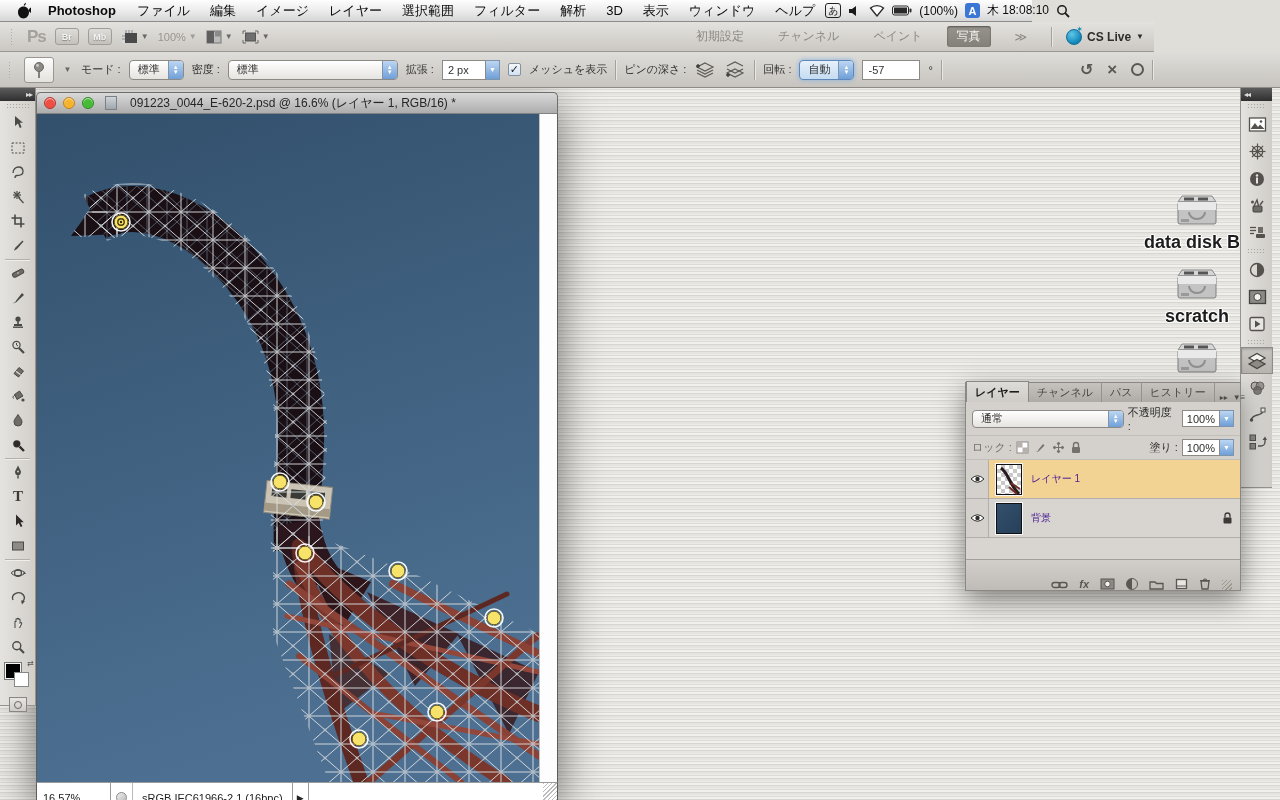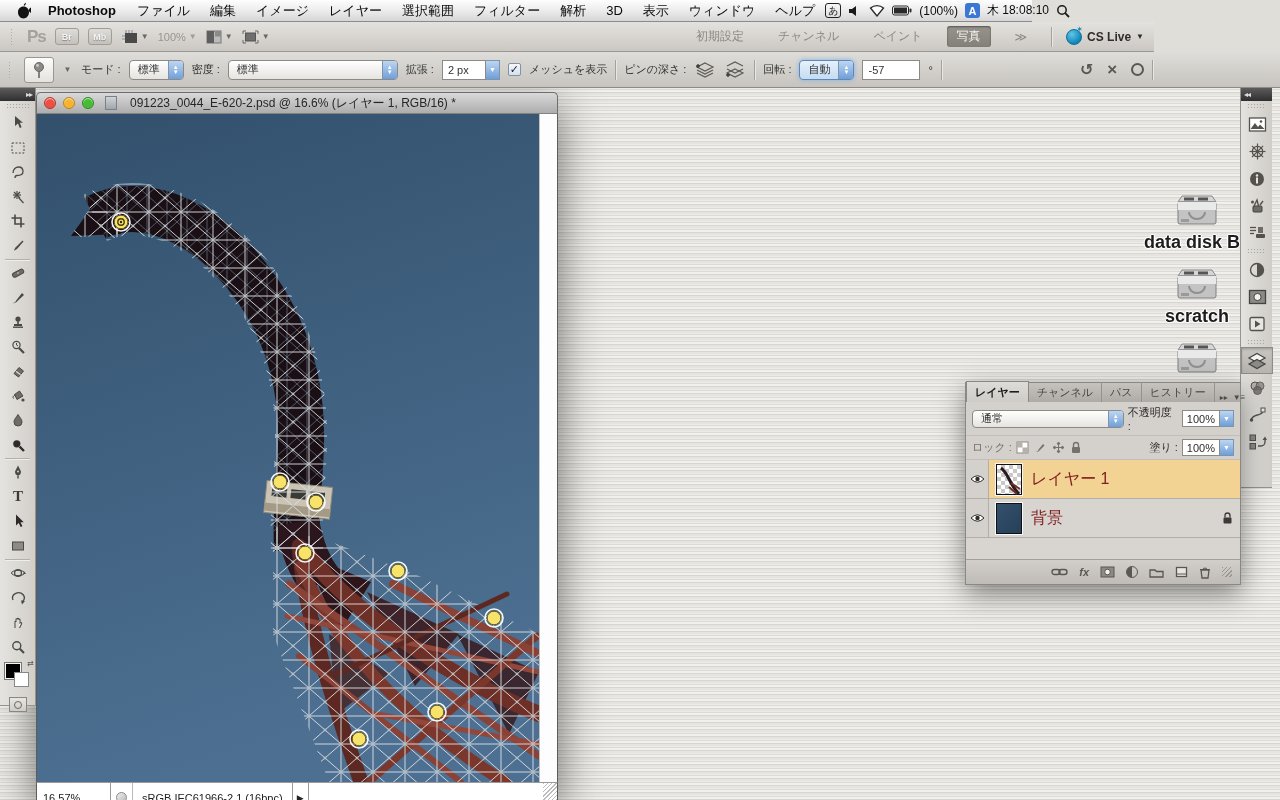--- a/index.html
+++ b/index.html
@@ -111,24 +111,24 @@
 .valbox{height:17px;background:#fff;border:1px solid #8d8a85;padding:0 4px;display:flex;align-items:center;min-width:36px}
 .lockicons{display:flex;align-items:center;gap:5px}
 .llist{background:#d8d5d0;border-bottom:1px solid #aoa}
 .layerrow{height:39px;display:flex;align-items:stretch;border-bottom:1px solid #b2afaa}
 .eyecell{width:23px;border-right:1px solid #b2afaa;display:flex;align-items:center;justify-content:center;background:#d4d1cc}
 .layermain{flex:1;display:flex;align-items:center;gap:9px;padding:0 7px}
 .layermain.sel{background:#f2d394}
 .thumb{width:26px;height:31px;border:1px solid #111;outline:1px solid #f7f7f7;position:relative;
  background-image:linear-gradient(45deg,#c9c9c9 25%,transparent 25%,transparent 75%,#c9c9c9 75%),linear-gradient(45deg,#c9c9c9 25%,#fff 25%,#fff 75%,#c9c9c9 75%);background-size:8px 8px;background-position:0 0,4px 4px}
 .thumb.bgthumb{background:linear-gradient(135deg,#33506c,#27405a)}
-.lname{font-size:16px;color:#7f1d1d}
+.lname{font-size:10px;color:#4c1d95}
 .lockright{margin-left:auto}
 .emptyrows{height:21px;background:#d8d5d0}
-.lbottom{height:25px;background:linear-gradient(#d2cfca,#bfbcb7);border-top:1px solid #a3a09b;display:flex;align-items:center;justify-content:flex-end;gap:11px;padding:0 8px;color:#595651}
+.lbottom{height:31px;background:linear-gradient(#d2cfca,#bfbcb7);border-top:1px solid #a3a09b;display:flex;align-items:flex-end;justify-content:flex-end;gap:11px;padding:0 8px;color:#595651}
 .fxtxt{font-style:italic;font-weight:bold;font-size:11px;color:#5b5853}
 .halfcircle{width:12px;height:12px;border-radius:50%;border:1px solid #5b5853;background:linear-gradient(90deg,#5b5853 50%,transparent 50%)}
 .lgrip{width:10px;height:10px;background-image:repeating-linear-gradient(135deg,#9a978f 0 1px,transparent 1px 3px)}
 </style>
 </head>
 <body>
 
 <div class="desktop">
   <div class="dicon" style="left:1152px;top:102px">
     <svg width="46" height="40" viewBox="0 0 46 40">

